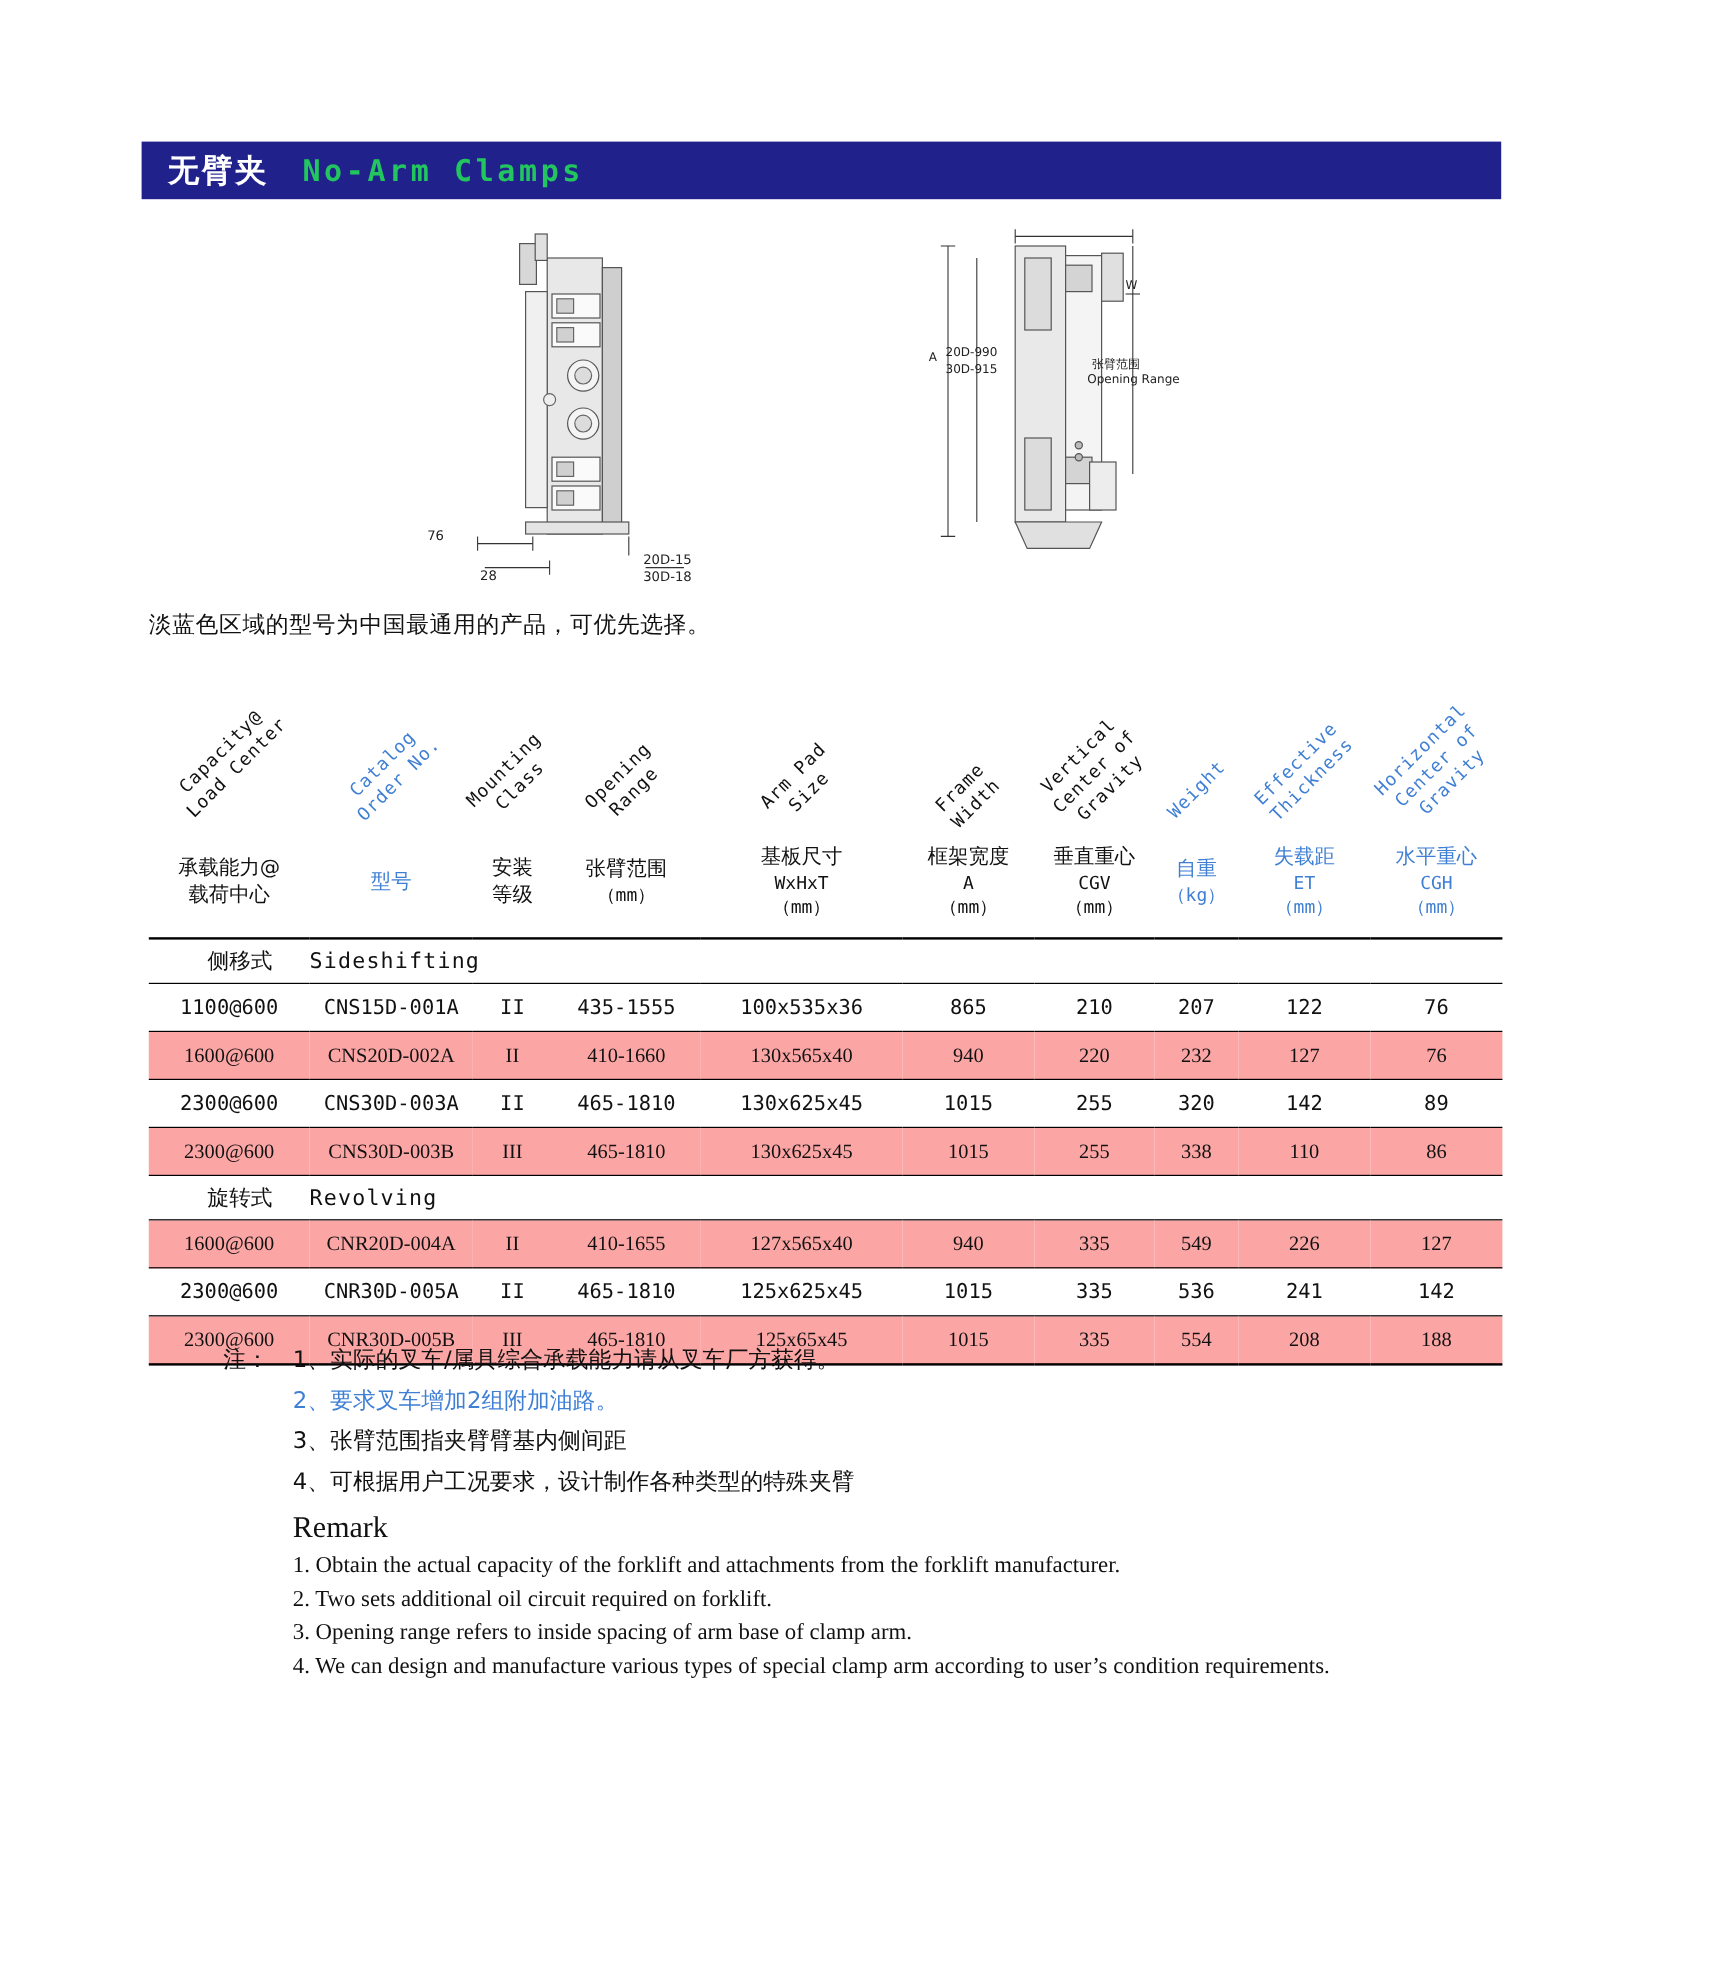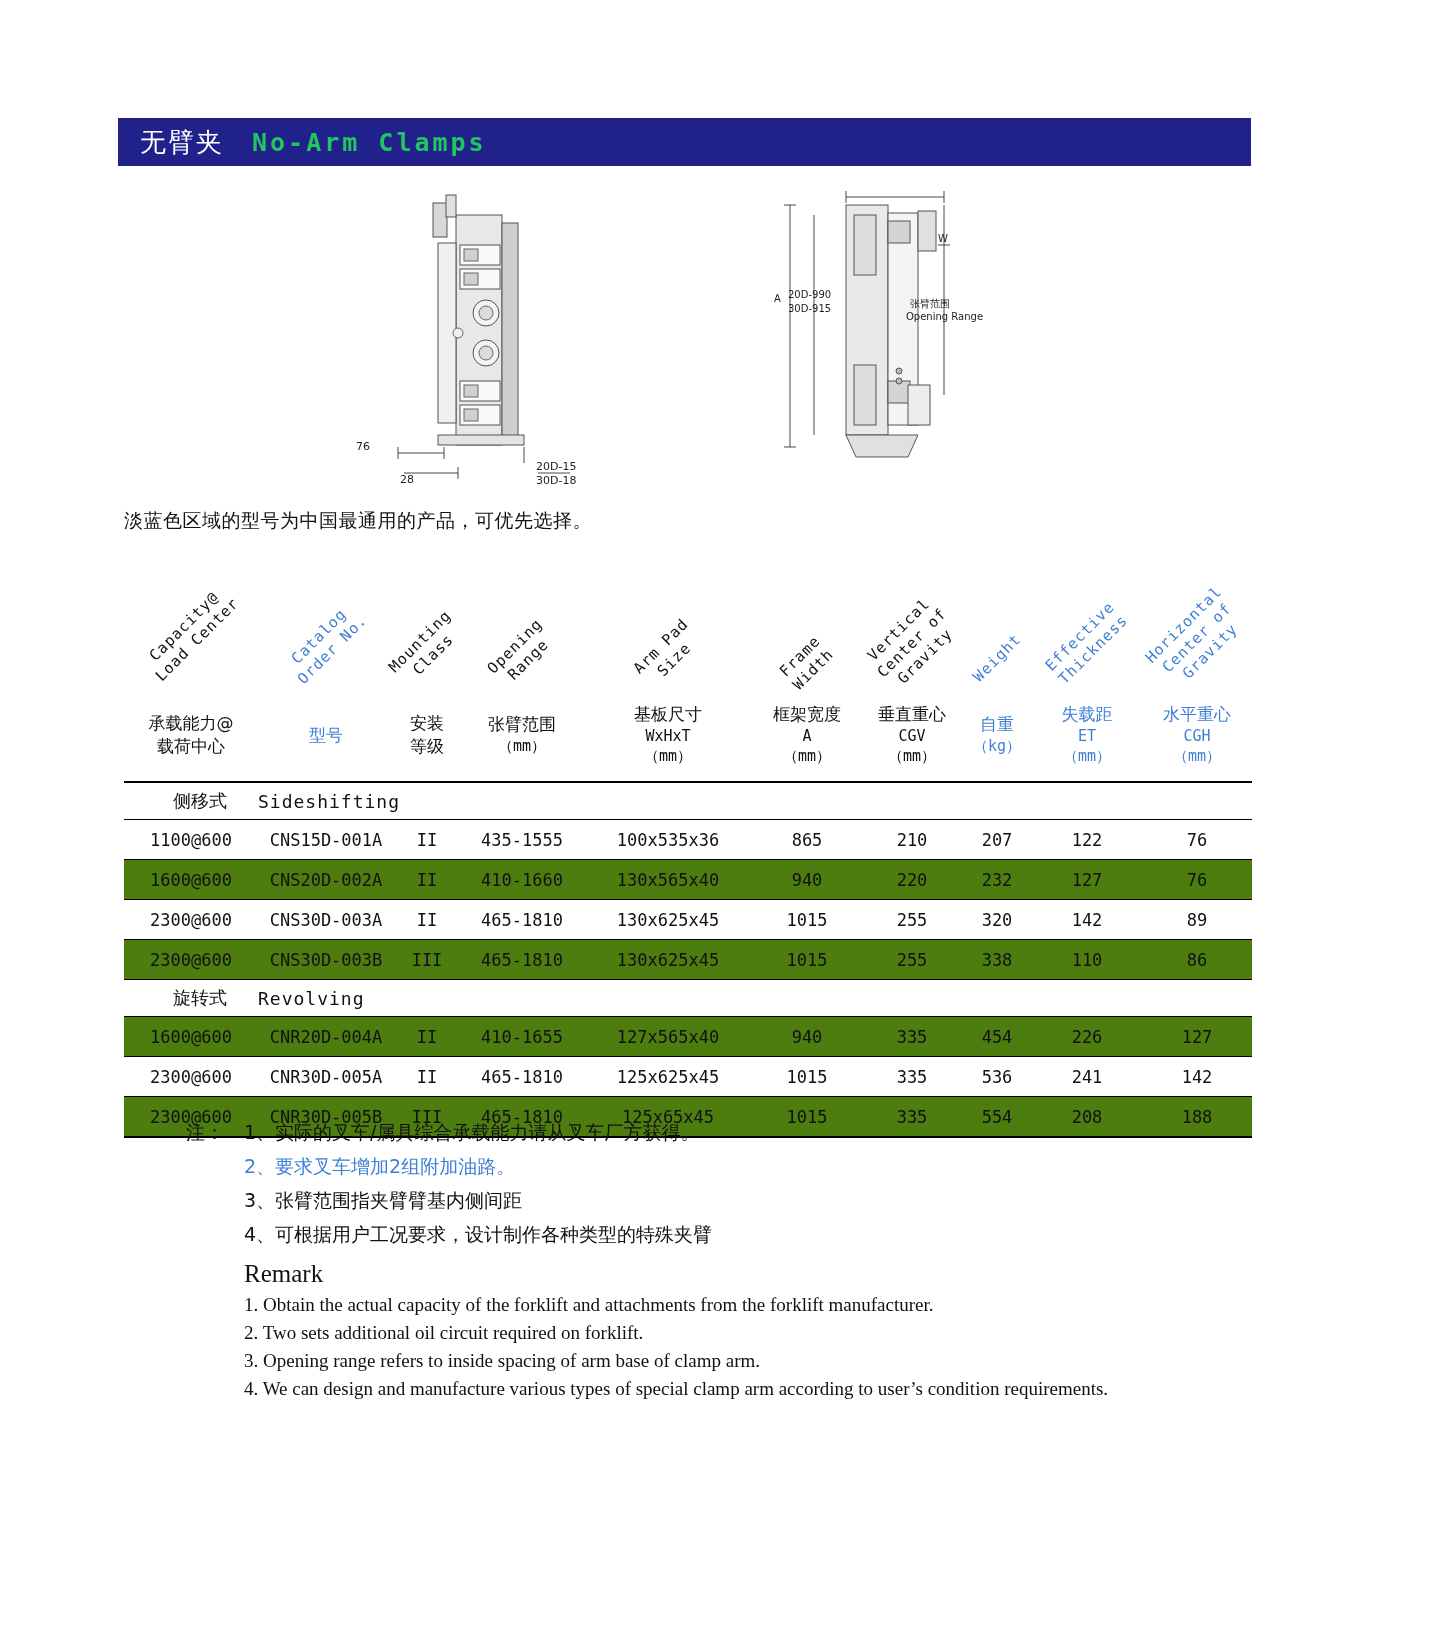--- a/index.html
+++ b/index.html
@@ -30,21 +30,21 @@
     width: 1133px;
     height: 48px;
     background: #21218c;
     display: flex;
     align-items: center;
   }
   .banner-cn {
     color: #ffffff;
     font-family: "DejaVu Sans", sans-serif;
     font-size: 26px;
-    font-weight: normal;
+    font-weight: bold;
     letter-spacing: 2px;
     margin-left: 22px;
   }
   .banner-en {
     color: #22c55e;
     font-family: "DejaVu Sans Mono", monospace;
     font-size: 25px;
     font-weight: bold;
     letter-spacing: 3px;
     margin-left: 28px;
@@ -167,21 +167,22 @@
   }
 
   tr.datarow td {
     height: 39px;
     font-family: "DejaVu Sans Mono", monospace;
     font-size: 17px;
     color: #111;
     letter-spacing: 0px;
   }
   tr.shade td {
-    background: #4d7c0f;
+    background: #fca5a5;
+    font-family: Liberation Serif, serif;
   }
 
   
   .notes {
     position: absolute;
     left: 186px;
     top: 1120px;
     width: 1100px;
   }
   .note-line {
@@ -501,21 +502,21 @@
         <td class="en" colspan="9">Revolving</td>
       </tr>
       <tr class="datarow shade rule-thin">
         <td>1600@600</td>
         <td>CNR20D-004A</td>
         <td>II</td>
         <td>410-1655</td>
         <td>127x565x40</td>
         <td>940</td>
         <td>335</td>
-        <td>454</td>
+        <td>549</td>
         <td>226</td>
         <td>127</td>
       </tr>
       <tr class="datarow rule-thin">
         <td>2300@600</td>
         <td>CNR30D-005A</td>
         <td>II</td>
         <td>465-1810</td>
         <td>125x625x45</td>
         <td>1015</td>

